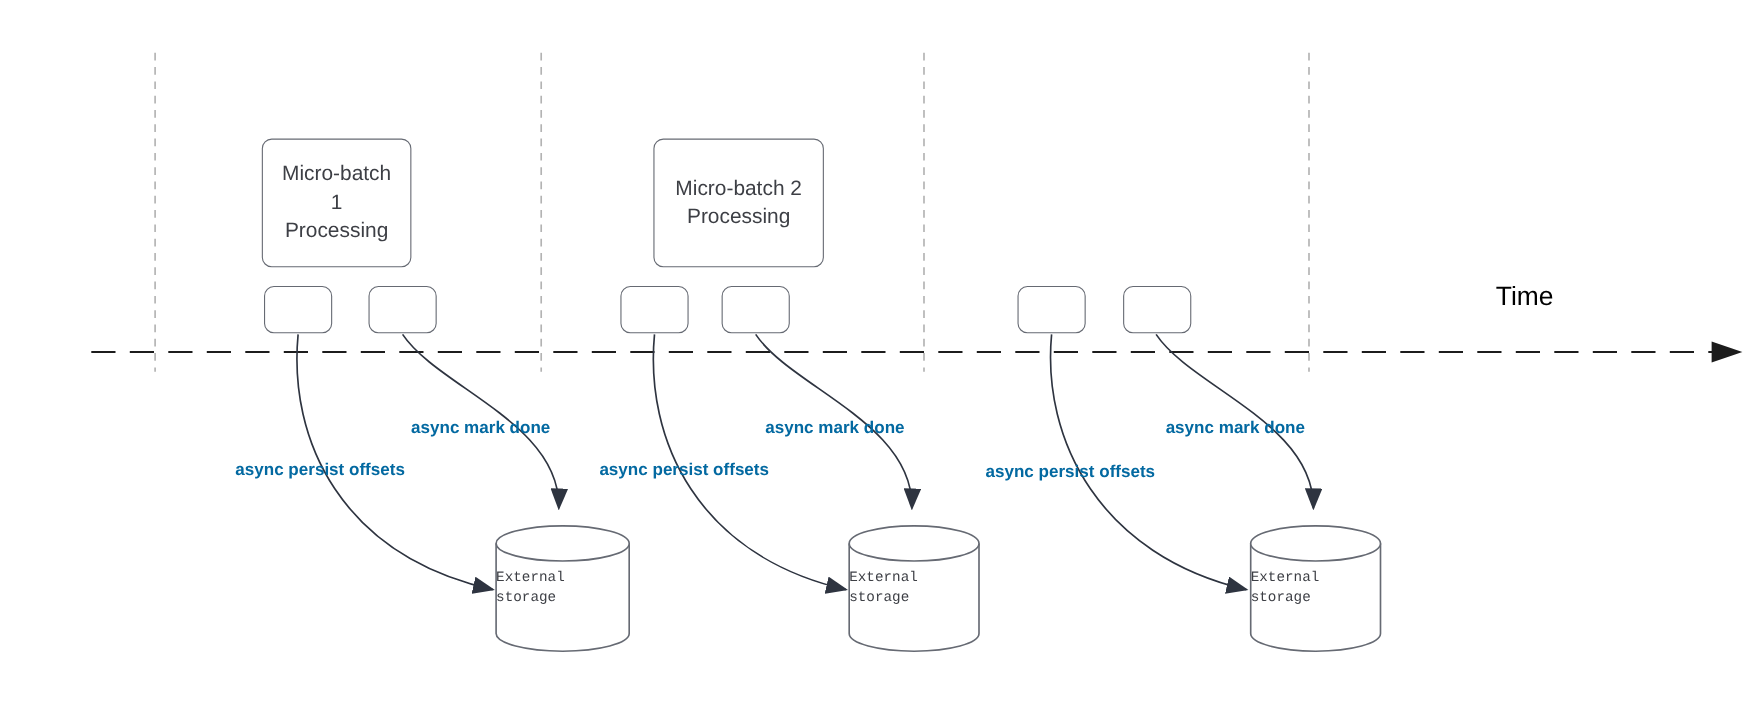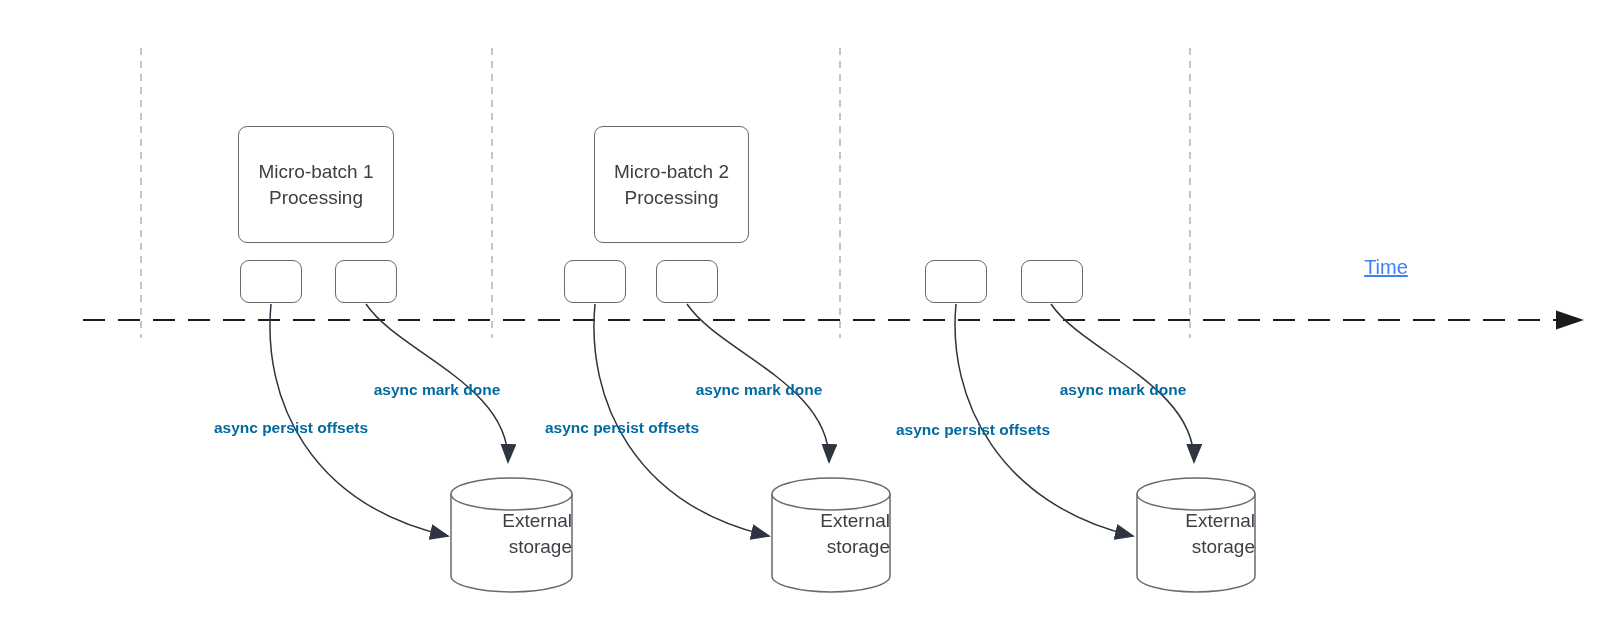--- a/index.html
+++ b/index.html
@@ -16,21 +16,21 @@
     overflow: hidden;
   }
   .layer {
     position: absolute;
     left: 0;
     top: 0;
   }
   .main-box {
     position: absolute;
     box-sizing: border-box;
-    width: 156px;
+    width: 136px;
     height: 117px;
     border: 1.5px solid #666a73;
     border-radius: 9px;
     background: #ffffff;
     display: flex;
     align-items: center;
     justify-content: center;
     text-align: center;
     font-size: 19px;
     line-height: 1.35;
@@ -52,32 +52,32 @@
     white-space: nowrap;
     font-size: 15.5px;
     font-weight: bold;
     color: #0369a1;
   }
   .cyl-label {
     position: absolute;
     display: flex;
     align-items: center;
     justify-content: center;
-    text-align: right;
-    font-size: 19px;
+    text-align: left;
+    font-size: 13px;
     line-height: 1.35;
     color: #3d3f45;
+    font-family: Liberation Mono, monospace;
   }
   .time-label {
     position: absolute;
     transform: translateX(-50%);
-    font-size: 20px;
-    color: #3b82f6;
+    font-size: 24px;
+    color: #000000;
     white-space: nowrap;
-    text-decoration: underline;
   }
 </style>
 </head>
 <body>
 
 <div class="canvas">
 
   <svg class="layer" width="1600" height="642" viewBox="0 0 1600 642">
     <defs>
       <marker id="arrow" viewBox="0 0 10 8" refX="9" refY="4" markerWidth="20" markerHeight="16" markerUnits="userSpaceOnUse" orient="auto">

